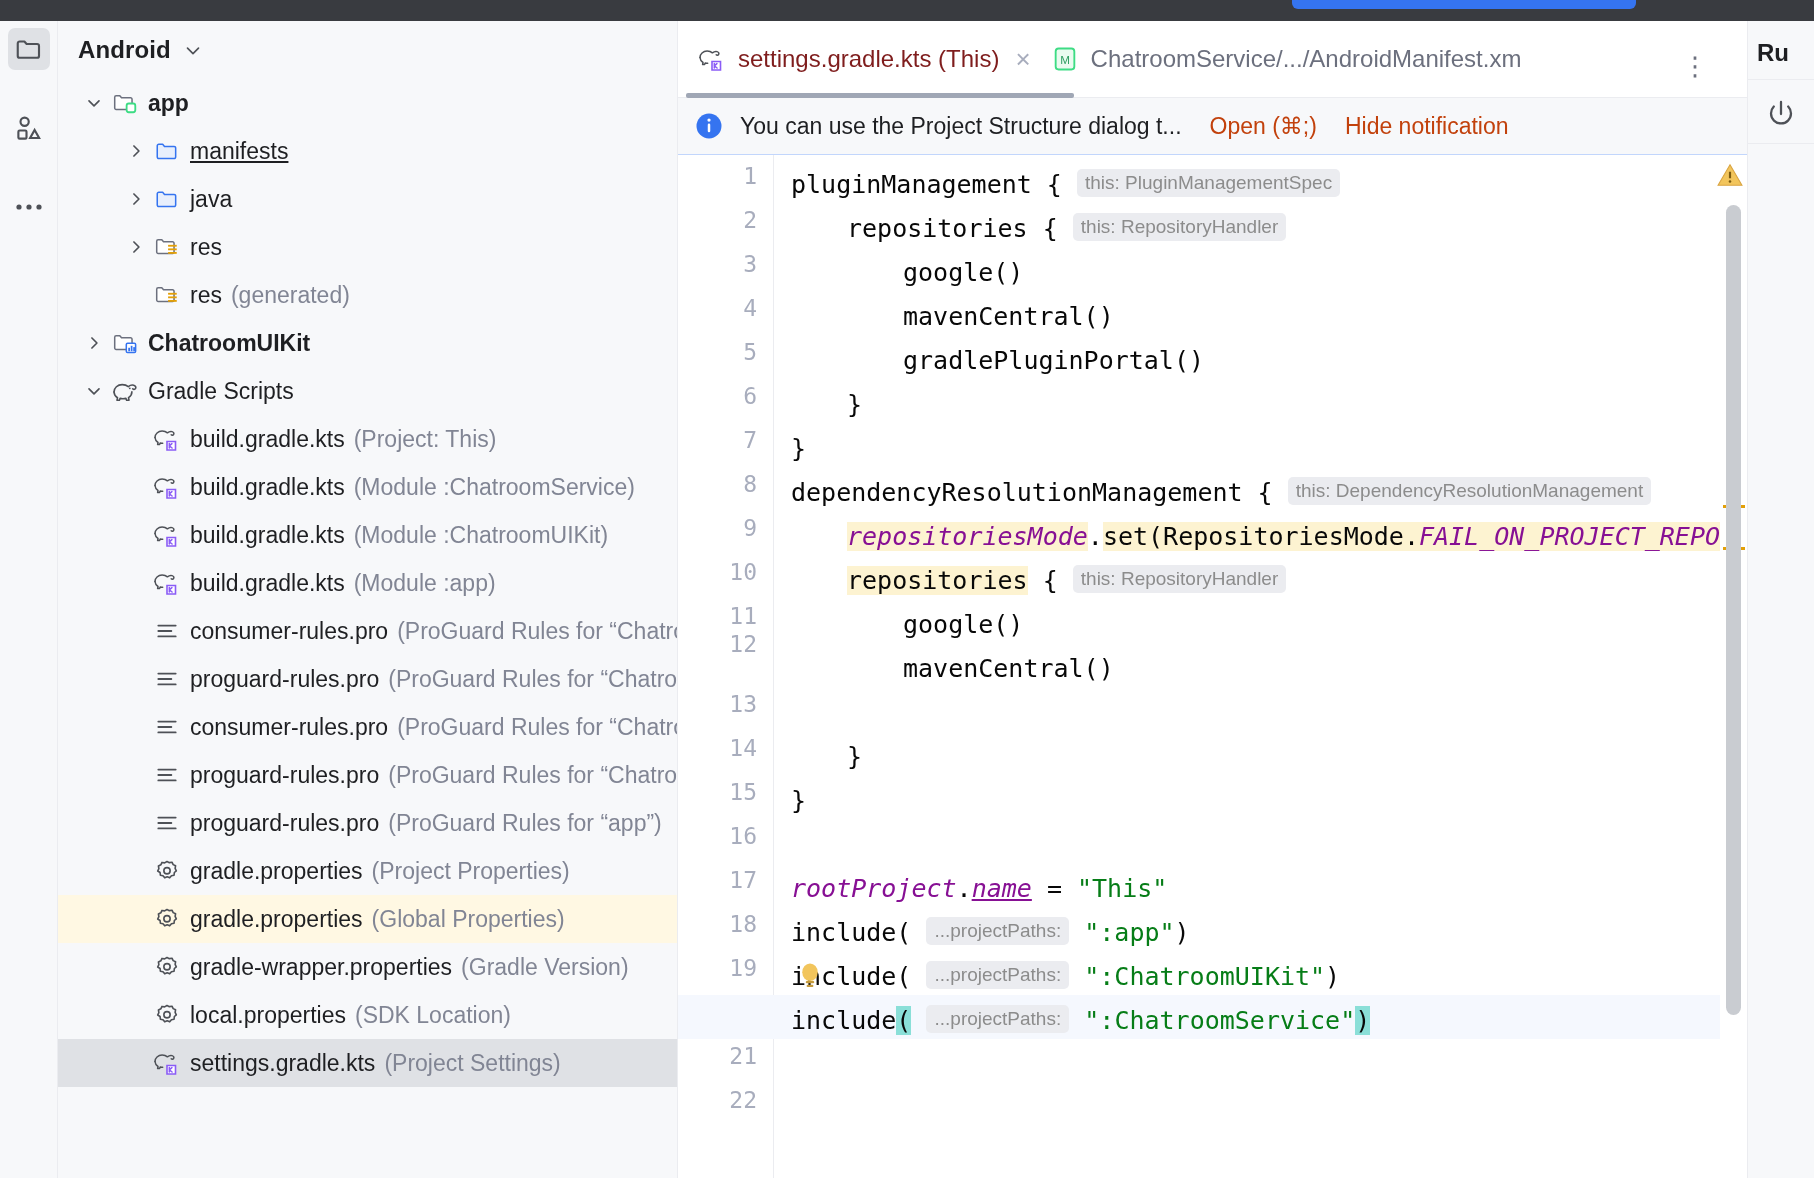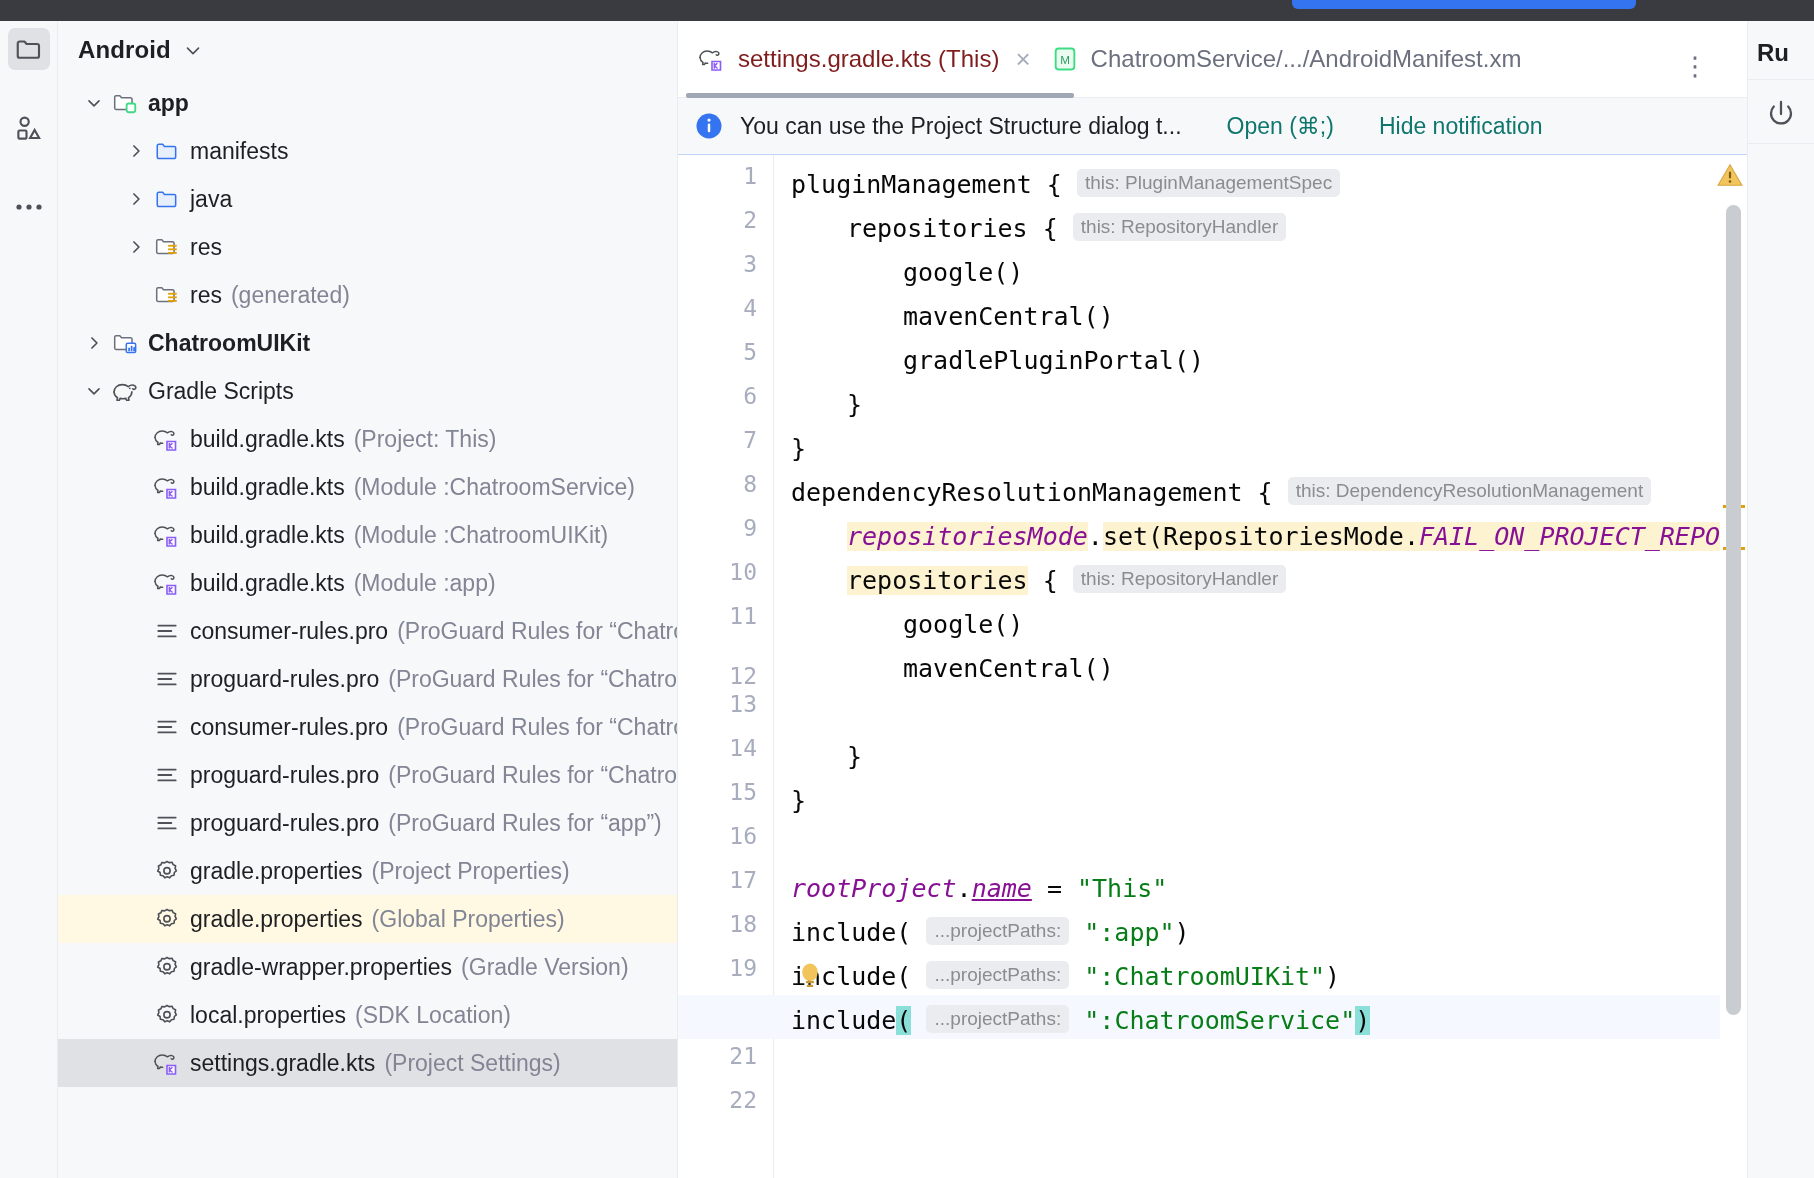--- a/index.html
+++ b/index.html
@@ -86,21 +86,21 @@
     writing-mode: vertical-rl; text-orientation: upright;
   }
 
   .notif {
     position: absolute; left: 0; top: 77px; width: 1069px; height: 57px;
     background: #f7f8fa; border-bottom: 1px solid #c2d6fc;
     display: flex; align-items: center;
   }
   .notif .ibadge { margin-left: 16px; margin-right: 16px; display: flex; }
   .notif .ntext { font-size: 23px; color: #1e1f22; white-space: nowrap; }
-  .notif .nlink { font-size: 23px; color: #0f766e; margin-left: 45px; white-space: nowrap; }
+  .notif .nlink { font-size: 23px; color: #c2410c; margin-left: 28px; white-space: nowrap; }
 
   .code {
     position: absolute; left: 0; top: 134px; width: 1069px; height: 1023px;
     background: #ffffff;
   }
   .gut {
     position: absolute; left: 0; top: 0; width: 96px; height: 1023px;
     background: #ffffff; border-right: 1px solid #ebecf0;
   }
   .ln {
@@ -213,21 +213,21 @@
           <span class="twisty">
             <svg width="20" height="20" viewBox="0 0 24 24" fill="none" stroke="#4e5157" stroke-width="2" stroke-linecap="round" stroke-linejoin="round">
               <polyline points="9.5,6 15.5,12 9.5,18"></polyline>
             </svg>
           </span>
           <span class="ficon">
             <svg width="26" height="26" viewBox="0 0 24 24">
               <path d="M3 7.2a1.4 1.4 0 0 1 1.4-1.4h3.6l1.7 2h8.9A1.4 1.4 0 0 1 20 9.2v8.4A1.4 1.4 0 0 1 18.6 19H4.4A1.4 1.4 0 0 1 3 17.6z" fill="#e8effc" stroke="#3574f0" stroke-width="1.4" stroke-linejoin="round"></path>
             </svg>
           </span>
-          <span class="nm" style="margin-left: 6px;">manifests</span>
+          <span class="nm" style="margin-left: 6px; text-decoration: underline;">manifests</span>
         </div>
         <div class="node" style="padding-left: 64px;">
           <span class="twisty">
             <svg width="20" height="20" viewBox="0 0 24 24" fill="none" stroke="#4e5157" stroke-width="2" stroke-linecap="round" stroke-linejoin="round">
               <polyline points="9.5,6 15.5,12 9.5,18"></polyline>
             </svg>
           </span>
           <span class="ficon">
             <svg width="26" height="26" viewBox="0 0 24 24">
               <path d="M3 7.2a1.4 1.4 0 0 1 1.4-1.4h3.6l1.7 2h8.9A1.4 1.4 0 0 1 20 9.2v8.4A1.4 1.4 0 0 1 18.6 19H4.4A1.4 1.4 0 0 1 3 17.6z" fill="#e8effc" stroke="#3574f0" stroke-width="1.4" stroke-linejoin="round"></path>
@@ -518,21 +518,21 @@
           <div class="ln" style="top: 52px;">2</div>
           <div class="ln" style="top: 96px;">3</div>
           <div class="ln" style="top: 140px;">4</div>
           <div class="ln" style="top: 184px;">5</div>
           <div class="ln" style="top: 228px;">6</div>
           <div class="ln" style="top: 272px;">7</div>
           <div class="ln" style="top: 316px;">8</div>
           <div class="ln" style="top: 360px;">9</div>
           <div class="ln" style="top: 404px;">10</div>
           <div class="ln" style="top: 448px;">11</div>
-          <div class="ln" style="top: 508px;">12</div>
+          <div class="ln" style="top: 476px;">12</div>
           <div class="ln" style="top: 536px;">13</div>
           <div class="ln" style="top: 580px;">14</div>
           <div class="ln" style="top: 624px;">15</div>
           <div class="ln" style="top: 668px;">16</div>
           <div class="ln" style="top: 712px;">17</div>
           <div class="ln" style="top: 756px;">18</div>
           <div class="ln" style="top: 800px;">19</div>
           <div class="ln cur" style="top: 844px;">20</div>
           <div class="ln" style="top: 888px;">21</div>
           <div class="ln" style="top: 932px;">22</div>

